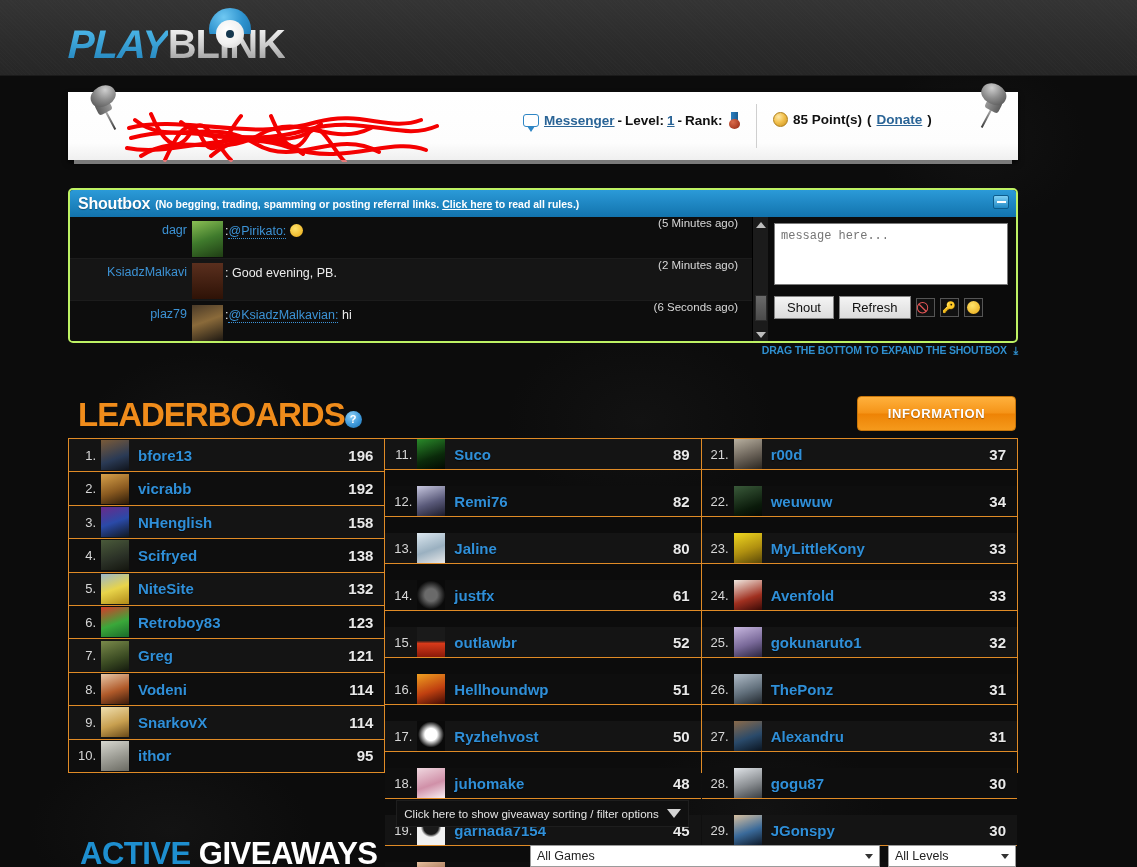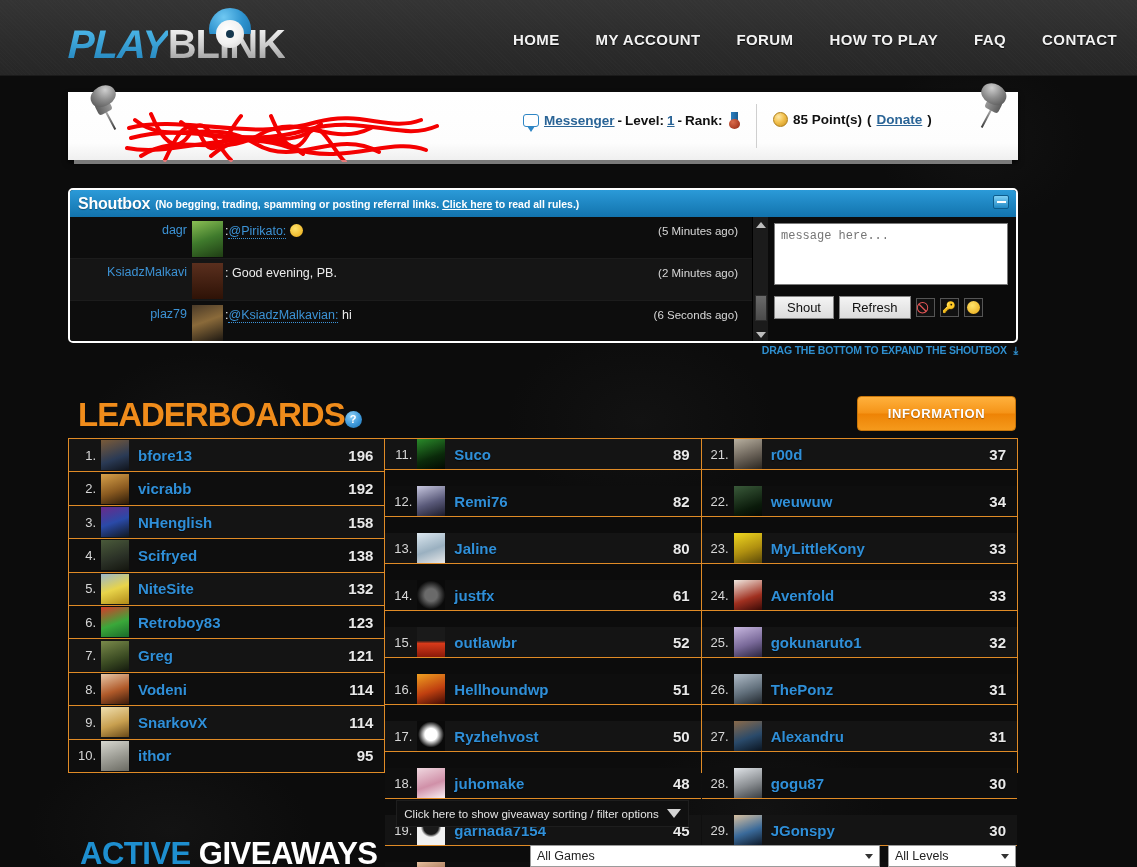--- a/index.html
+++ b/index.html
@@ -159,21 +159,21 @@
   .coin {
     display:inline-block; width:15px; height:15px; border-radius:50%;
     background: radial-gradient(circle at 35% 30%, #ffe9a8 0%, #f2c14e 45%, #c98f1d 100%);
     border:1px solid #b07f19;
   }
 
   
   .shoutbox {
     position:absolute; left:68px; top:188px; width:950px; height:155px;
     background:#0b0b0b;
-    border:2px solid #ffffff; border-radius:5px;
+    border:2px solid #bef264; border-radius:5px;
     overflow:hidden;
   }
   .sb-title {
     height:27px; width:100%;
     background: linear-gradient(180deg,#2b9ad8 0%, #1273ad 100%);
     display:flex; align-items:center; padding:0 8px;
     position:relative;
   }
   .sb-title h2 {
     font-size:16px; color:#fff; font-weight:bold; letter-spacing:-0.2px;
@@ -215,21 +215,21 @@
     flex:1; padding-left:2px; padding-top:3px;
     color:#ececec; font-size:12.5px; white-space:nowrap;
   }
   .sb-msg .ment { color:#3c93d6; border-bottom:1px dotted #3c93d6; }
   .emo {
     display:inline-block; width:13px; height:13px; border-radius:50%;
     background:radial-gradient(circle at 40% 35%,#ffe36b,#e8a713);
     vertical-align:-2px;
   }
   .sb-time {
-    position:absolute; right:14px; top:8px;
+    position:absolute; right:14px; top:0;
     color:#d8d8d8; font-size:11.5px;text-align:right;
   }
   .sb-scroll {
     width:16px; background:#1b1b1b; position:relative; border-left:1px solid #000;
   }
   .sb-scroll .arr {
     position:absolute; left:3px; width:0;height:0;
     border-left:5px solid transparent; border-right:5px solid transparent;
   }
   .sb-scroll .up { top:5px; border-bottom:6px solid #bdbdbd; }
@@ -359,28 +359,20 @@
   <div class="logo">
     <div class="logo-text">
       <span class="logo-play">PLAY</span><span class="logo-blink">BLINK</span>
     </div>
     <div class="logo-eye">
       <div class="dome"></div>
         <div class="ball"></div>
         <div class="pupil"></div>
     </div>
   </div>
-  <nav class="main-nav">
-    <a href="#">HOME</a>
-    <a href="#">MY ACCOUNT</a>
-    <a href="#">FORUM</a>
-    <a href="#">HOW TO PLAY</a>
-    <a href="#">FAQ</a>
-    <a href="#">CONTACT</a>
-  </nav>
 </div>
 
 <div class="userbar-wrap">
   <div class="paper">
     <svg class="redaction" viewBox="0 0 330 54" preserveAspectRatio="none">
       <g stroke="#f40000" stroke-width="4" fill="none" stroke-linecap="round">
         <path d="M8 20 C60 6, 130 34, 196 14 C240 2, 268 24, 300 12"></path>
         <path d="M10 30 C70 14, 120 42, 185 22 C245 6, 280 34, 316 18"></path>
         <path d="M6 40 C55 50, 110 18, 170 40 C225 58, 270 28, 305 42"></path>
         <path d="M14 12 C48 40, 90 8, 135 36 C175 60, 215 20, 258 44"></path>

